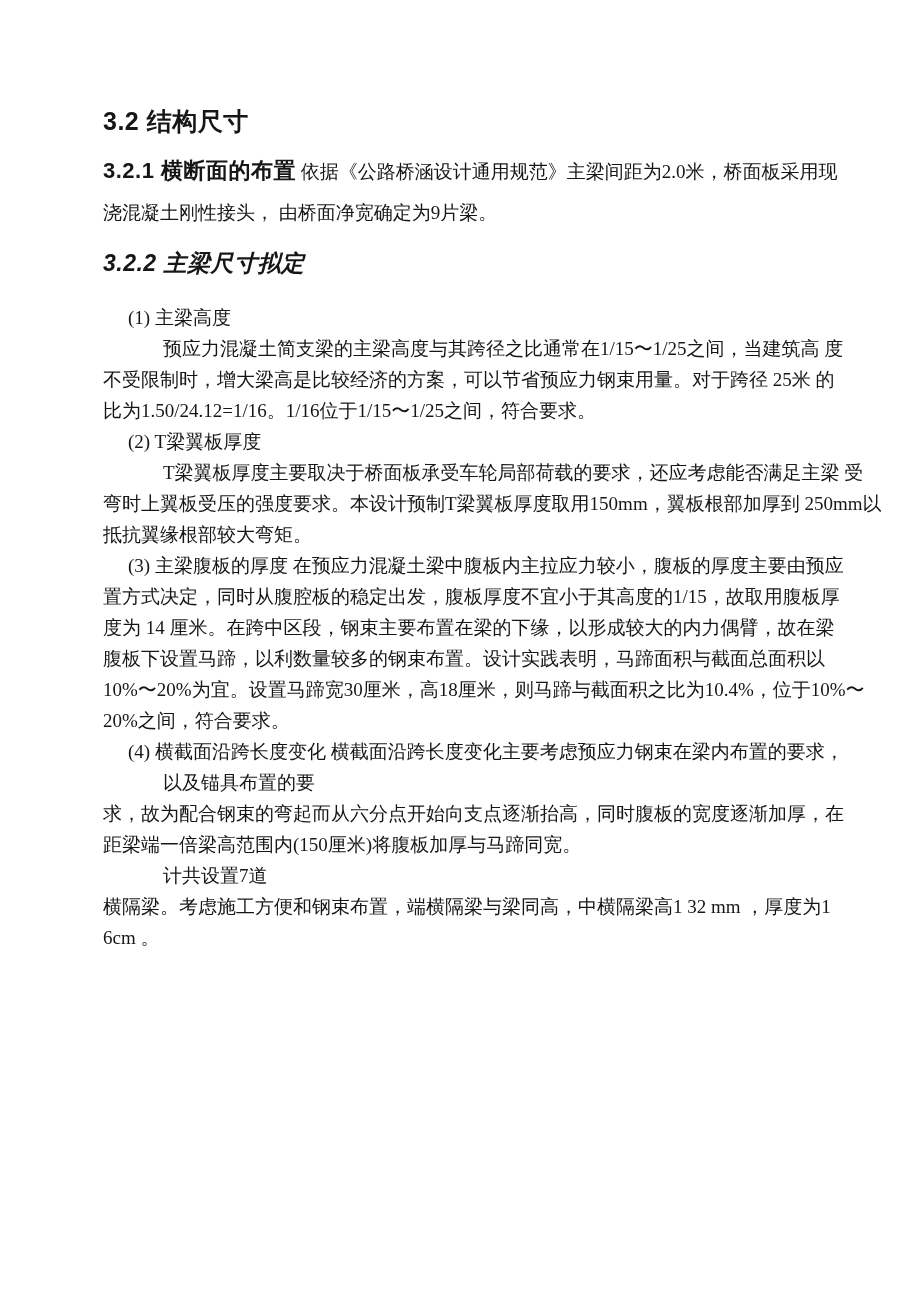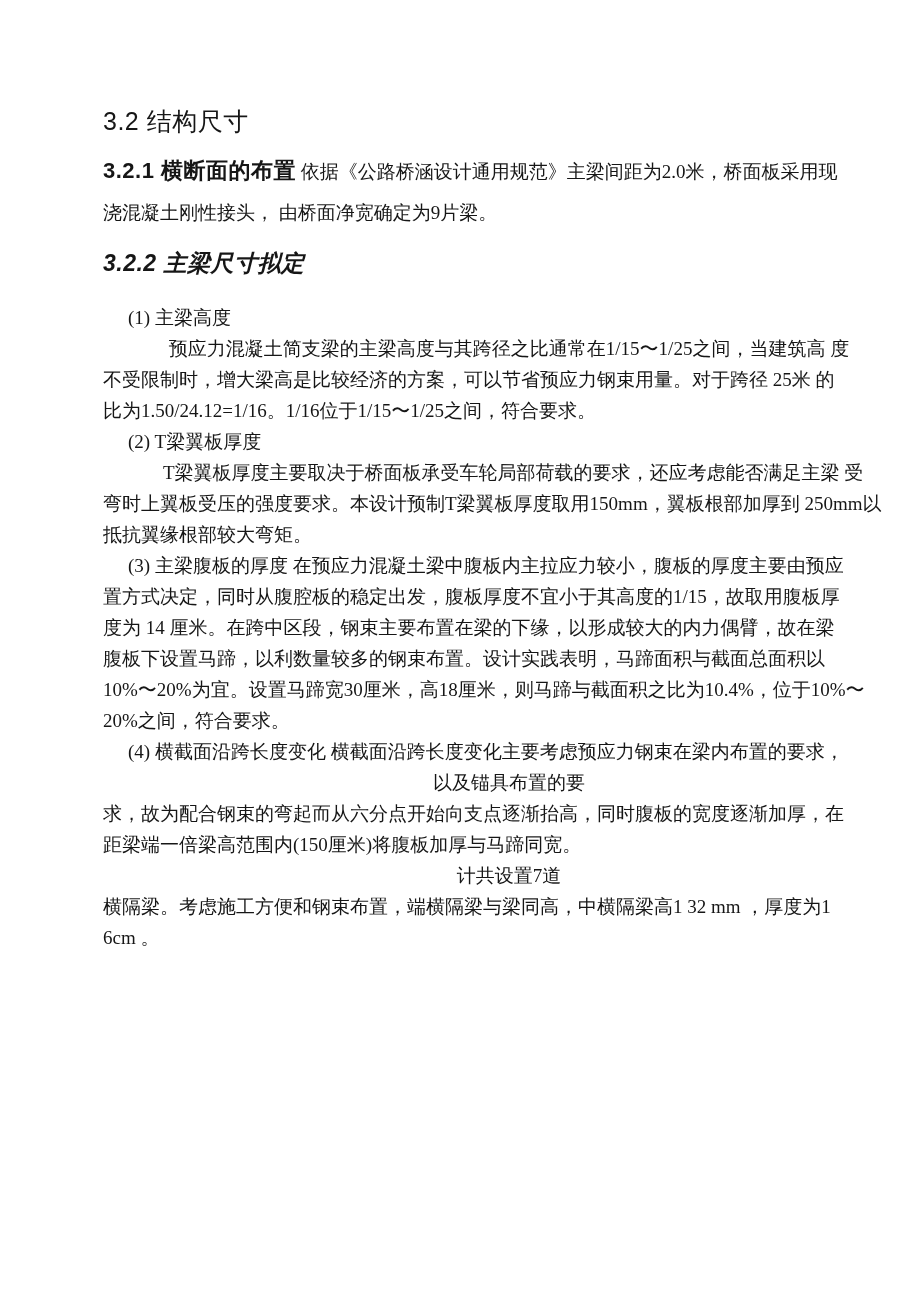--- a/index.html
+++ b/index.html
@@ -17,21 +17,21 @@
     font-family: "Liberation Serif", "DejaVu Serif", serif;
   }
   .content {
     position: absolute;
     left: 103px;
     top: 106px;
     width: 752px;
   }
   .h1 {
     font-family: "Liberation Sans", "DejaVu Sans", sans-serif;
-    font-weight: normal;
+    font-weight: bold;
     font-size: 25px;
     line-height: 30px;
     letter-spacing: 0.5px;
     white-space: pre;
   }
   .para-321 {
     margin-top: 14px;
     font-size: 19px;
     line-height: 41px;
   }
@@ -56,21 +56,21 @@
   }
   .body-lines {
     margin-top: 24px;
     font-size: 19px;
     line-height: 31px;
   }
   .bl {
     white-space: pre;
   }
   .ind-list  { padding-left: 25px; }
-  .ind-first { padding-left: 60px; text-align: center; }
+  .ind-first { padding-left: 60px; }
 </style>
 </head>
 <body>
 
 <div class="page">
   <div class="content">
 
     <div class="h1">3.2 结构尺寸</div>
 
     <div class="para-321">

